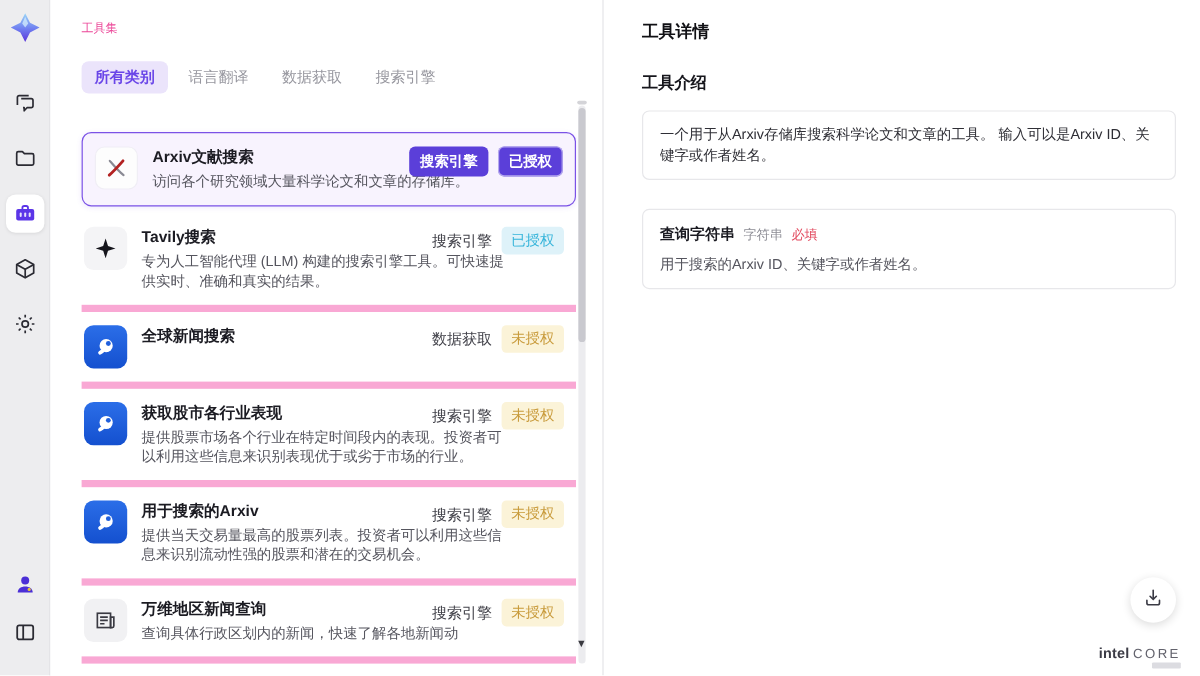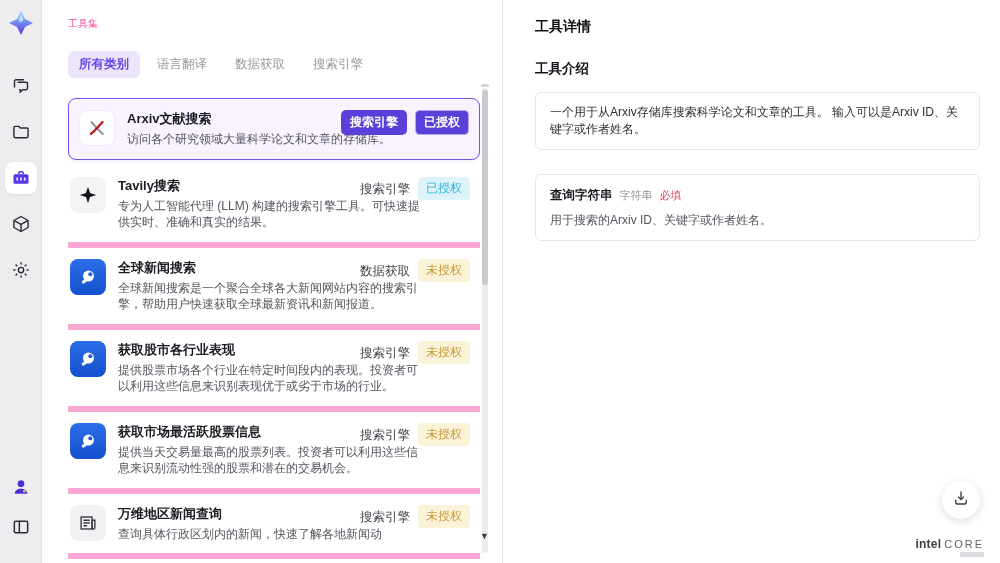--- a/index.html
+++ b/index.html
@@ -24,21 +24,21 @@
   .rail-item svg{display:block;}
   .rail-bottom{margin-top:auto;display:flex;flex-direction:column;align-items:center;}
   .rail-bottom .rail-item{margin-bottom:8px;}
 
   
   .list-panel{
     position:absolute;left:42px;top:0;width:460px;height:563px;background:#fff;
     box-sizing:border-box;padding:17px 0 0 26px;overflow:hidden;
   }
   .page-title{font-size:10px;font-weight:normal;color:#ec4899;margin:0 0 20px;}
-  .tabs{display:flex;gap:6px;margin-bottom:20px;align-items:flex-end;}
+  .tabs{display:flex;gap:6px;margin-bottom:32px;align-items:flex-end;}
   .tab{
     font-size:12.5px;color:#97979f;padding:5px 11px;border-radius:6px;cursor:pointer;white-space:nowrap;
   }
   .tab.active{background:#ebe4fb;color:#6a46e8;font-weight:bold;}
   .tool-list{width:412px;}
   .card{
     position:relative;display:flex;align-items:flex-start;
     padding:11px 8px 11px 2px;border-bottom:6px solid #f9a8d4;cursor:pointer;box-sizing:border-box;
   }
   .card.selected{
@@ -216,21 +216,20 @@
   <div class="card">
     <div class="tool-icon icon-news-app-logo">
           <svg width="22" height="22" viewBox="0 0 24 24">
             <circle cx="12.5" cy="11" r="6" fill="#ffffff"></circle>
             <circle cx="14.5" cy="9" r="2.2" fill="#1f5fdd"></circle>
             <rect x="5" y="15" width="6" height="3.4" rx="1.7" transform="rotate(-35 8 16.7)" fill="#ffffff"></rect>
           </svg>
         </div>
     <div class="tool-body">
       <div class="tool-name">全球新闻搜索</div>
-      <div class="tool-desc">全球新闻搜索是一个聚合全球各大新闻网站内容的搜索引擎，帮助用户快速获取全球最新资讯和新闻报道。</div>
     </div>
     <div class="badges">
       <span class="cat-plain">数据获取</span>
       <span class="auth-yellow">未授权</span>
     </div>
   </div>
 
   <div class="card">
     <div class="tool-icon icon-news-app-logo">
           <svg width="22" height="22" viewBox="0 0 24 24">
@@ -251,21 +250,21 @@
 
   <div class="card">
     <div class="tool-icon icon-news-app-logo">
           <svg width="22" height="22" viewBox="0 0 24 24">
             <circle cx="12.5" cy="11" r="6" fill="#ffffff"></circle>
             <circle cx="14.5" cy="9" r="2.2" fill="#1f5fdd"></circle>
             <rect x="5" y="15" width="6" height="3.4" rx="1.7" transform="rotate(-35 8 16.7)" fill="#ffffff"></rect>
           </svg>
         </div>
     <div class="tool-body">
-      <div class="tool-name">获取市场最活跃股票信息</div>
+      <div class="tool-name">用于搜索的Arxiv</div>
       <div class="tool-desc">提供当天交易量最高的股票列表。投资者可以利用这些信息来识别流动性强的股票和潜在的交易机会。</div>
     </div>
     <div class="badges">
       <span class="cat-plain">搜索引擎</span>
       <span class="auth-yellow">未授权</span>
     </div>
   </div>
 
   <div class="card">
     <div class="tool-icon icon-newspaper">

